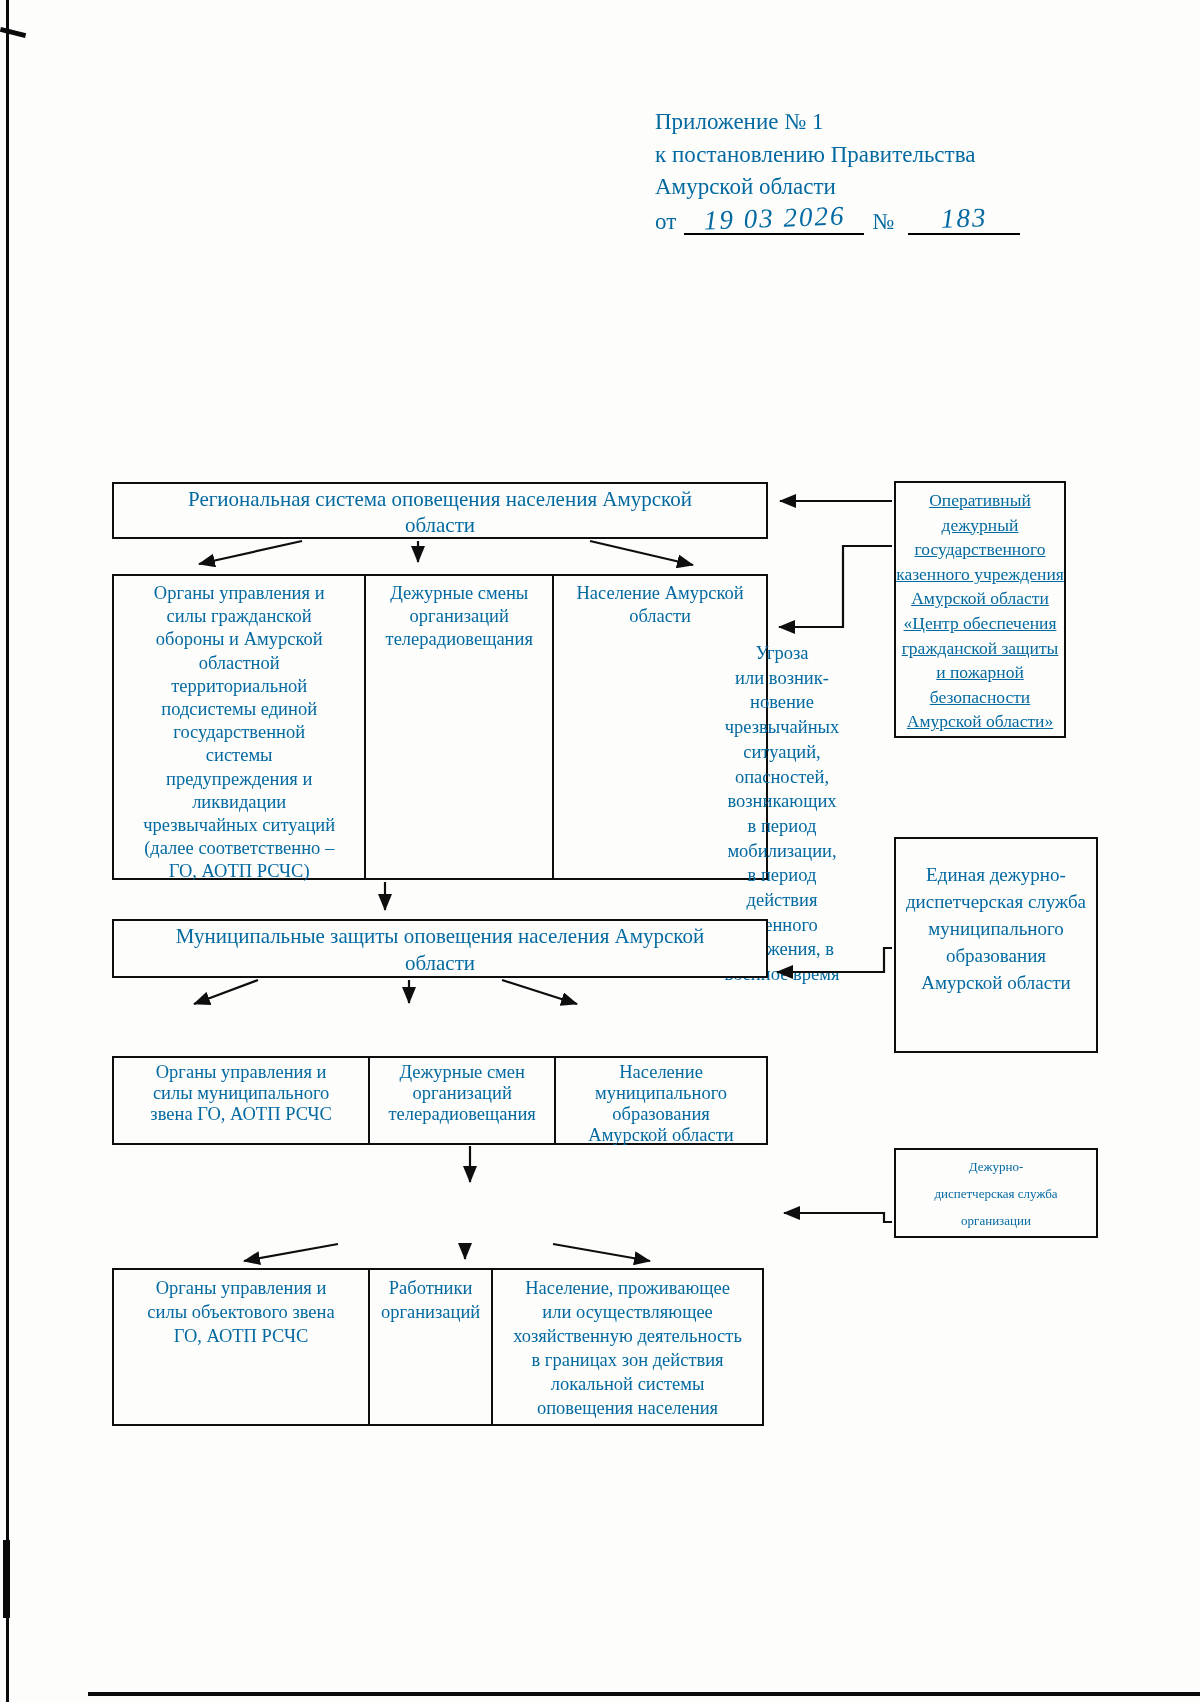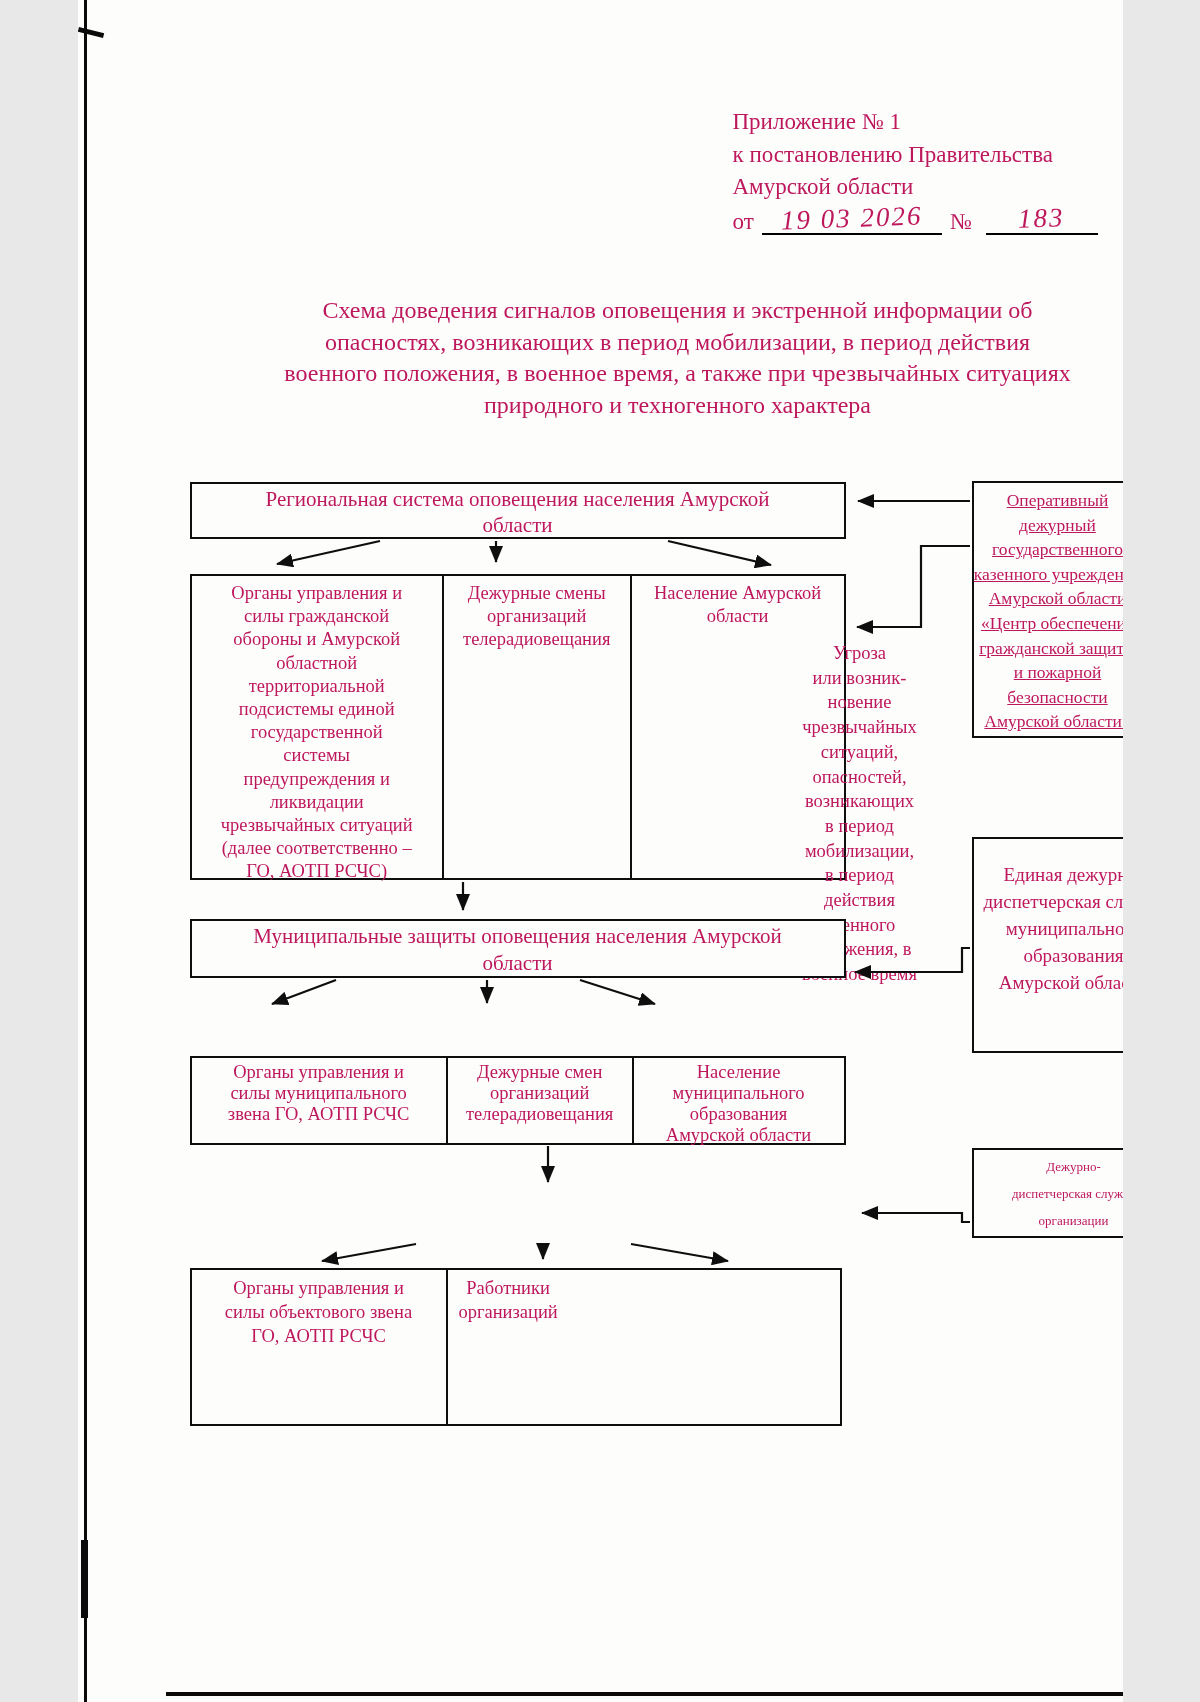--- a/index.html
+++ b/index.html
@@ -1,18 +1,18 @@
 <!DOCTYPE html>
 <html><head>
 <meta charset="utf-8">
 <style>
   html,body{margin:0;padding:0;background:#e8e8e8;}
   .page{
-    position:relative;width:1045px;height:1702px;margin:0 auto;
-    background:#fdfdfc;color:#be185d;
+    position:relative;width:1200px;height:1702px;margin:0 auto;
+    background:#fdfdfc;color:#0369a1;
     font-family:"Liberation Serif","DejaVu Serif",serif;
     overflow:hidden;
   }
   .pre{white-space:pre;}
   
   .scan-left{position:absolute;left:6px;top:0;width:3px;height:1702px;background:#0a0a0a;}
   .scan-left-thick{position:absolute;left:3px;top:1540px;width:7px;height:78px;background:#0a0a0a;}
   .scan-bottom{position:absolute;left:88px;top:1692px;width:1112px;height:4px;background:#0a0a0a;}
   .scan-tick{position:absolute;left:0;top:30px;width:26px;height:5px;background:#0a0a0a;transform:rotate(14deg);}
   
@@ -62,24 +62,20 @@
   <div class="appendix pre">Приложение № 1
 к постановлению Правительства
 Амурской области</div>
   <div class="req-line">
     <span>от</span>
     <span class="blank date"><span class="hand">19 03 2026</span></span>
     <span>№</span>
     <span class="blank num"><span class="hand">183</span></span>
   </div>
 
-  <div class="doc-title pre">Схема доведения сигналов оповещения и экстренной информации об
-опасностях, возникающих в период мобилизации, в период действия
-военного положения, в военное время, а также при чрезвычайных ситуациях
-природного и техногенного характера</div>
 
   <div class="bx bx-regional pre">Региональная система оповещения населения Амурской
 области</div>
 
   <div class="bx bx-operative pre">Оперативный
 дежурный
 государственного
 казенного учреждения
 Амурской области
 «Центр обеспечения
@@ -150,20 +146,26 @@
 диспетчерская служба
 организации</div>
 
 
   <div class="tbl tbl-3">
     <div class="cell c1 pre">Органы управления и
 силы объектового звена
 ГО, АОТП РСЧС</div>
     <div class="cell c2 pre">Работники
 организаций</div>
+    <div class="cell c3 pre">Население, проживающее
+или осуществляющее
+хозяйственную деятельность
+в границах зон действия
+локальной системы
+оповещения населения</div>
   </div>
 
   <svg class="arrows" width="1200" height="1702" viewBox="0 0 1200 1702">
     <defs>
       <marker id="ah" markerUnits="userSpaceOnUse" markerWidth="18" markerHeight="14" refX="16" refY="7" orient="auto">
         <polygon points="0,0 17,7 0,14" fill="#0e0e0e"></polygon>
       </marker>
     </defs>
     <path d="M302,541 L199,564" marker-end="url(#ah)"></path>
     <path d="M418,541 L418,562" marker-end="url(#ah)"></path>

